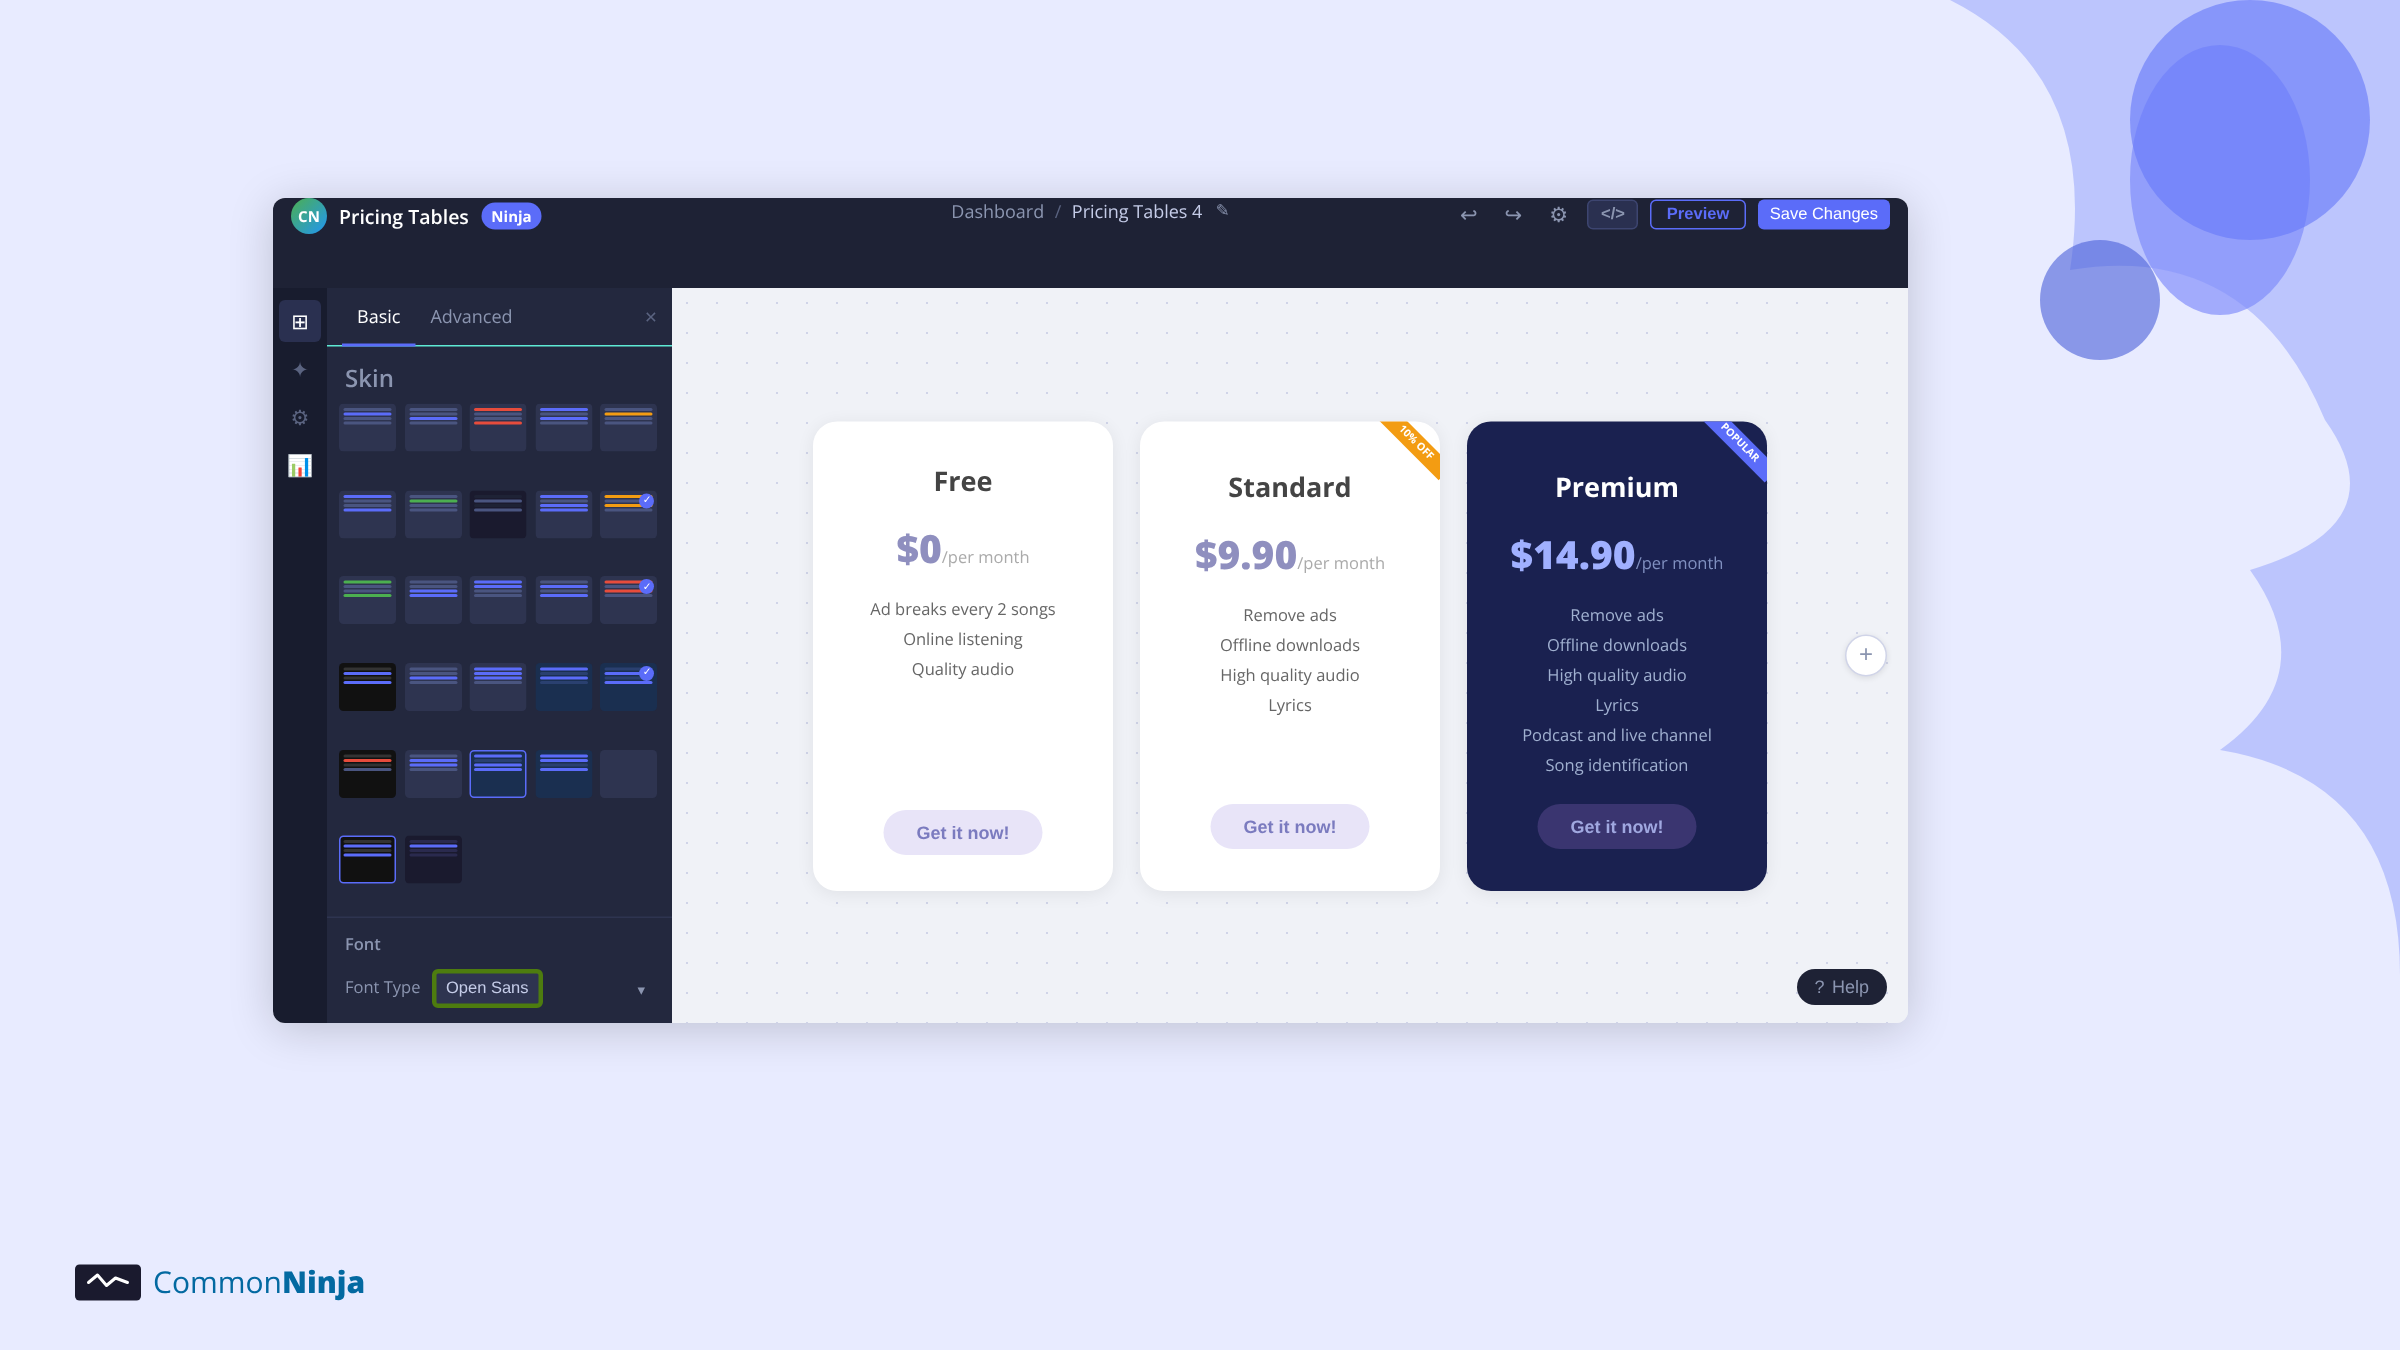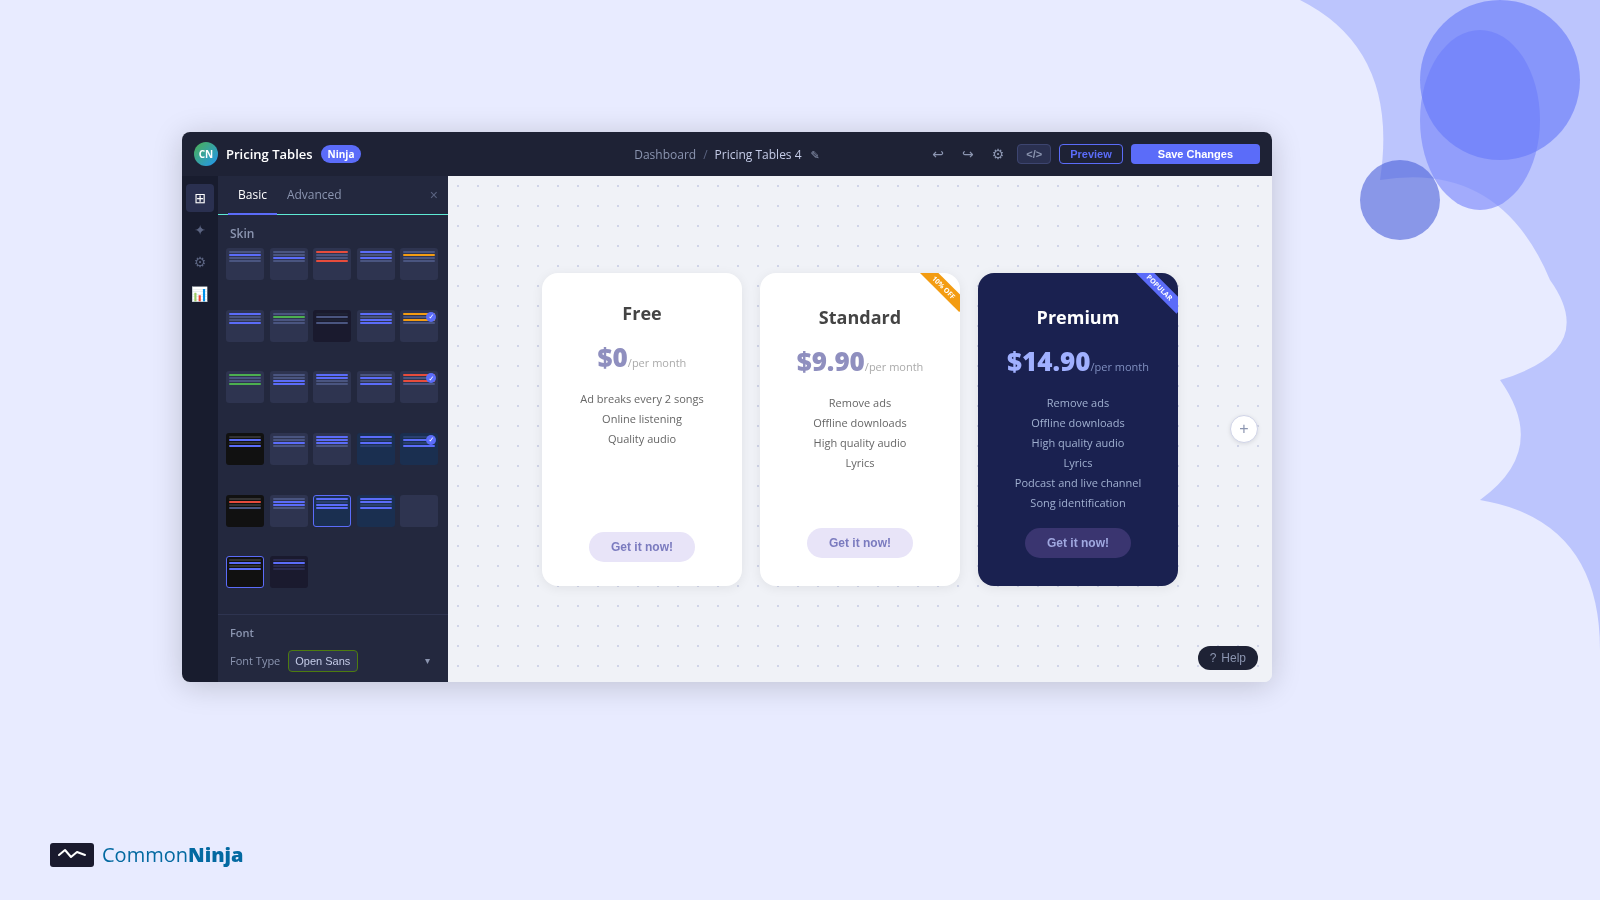--- a/index.html
+++ b/index.html
@@ -41,24 +41,24 @@
       border-radius: 8px;
       box-shadow: 0 4px 30px rgba(0,0,0,0.18);
       overflow: hidden;
       display: flex;
       flex-direction: column;
       z-index: 10;
     }
 
     
     .top-bar {
-      height: 44px;
+      height: 60px;
       background: #1e2235;
       display: flex;
-      align-items: center;
+      align-items: flex-start;
       padding: 0 12px;
       flex-shrink: 0;
       position: relative;
     }
     .top-bar-left {
       display: flex;
       align-items: center;
       gap: 8px;
     }
     .app-logo-circle {
@@ -132,24 +132,24 @@
       padding: 3px 10px;
       border-radius: 4px;
       cursor: pointer;
       font-weight: 600;
     }
     .save-btn {
       background: #5b6cf9;
       border: none;
       color: white;
       font-size: 11px;
-      padding: 4px 27px;
+      padding: 4px 8px;
       border-radius: 4px;
       cursor: pointer;
-      font-weight: 700;
+      font-weight: 400;
     }
 
     
     .app-body {
       display: flex;
       flex: 1;
       overflow: hidden;
     }
 
     
@@ -207,21 +207,21 @@
       margin-left: auto;
       background: none;
       border: none;
       color: #5a6380;
       cursor: pointer;
       font-size: 14px;
     }
 
     .panel-section-title {
       color: #8b95b0;
-      font-size: 12px;
+      font-size: 16px;
       font-weight: 600;
       padding: 10px 12px 6px;
       text-transform: none;
     }
 
     
     .skin-grid {
       padding: 0 8px;
       display: grid;
       grid-template-columns: repeat(5, 1fr);
@@ -287,21 +287,21 @@
       gap: 8px;
     }
     .font-label {
       color: #8b95b0;
       font-size: 11px;
       white-space: nowrap;
     }
     .font-select {
       flex: 1;
       background: #2e3450;
-      border: 1px solid #4d7c0f;
+      border: 3px solid #4d7c0f;
       color: #c5cce8;
       font-size: 11px;
       padding: 4px 6px;
       border-radius: 4px;
       cursor: pointer;
       appearance: none;
       -webkit-appearance: none;
     }
     .font-select-wrapper {
       flex: 1;

